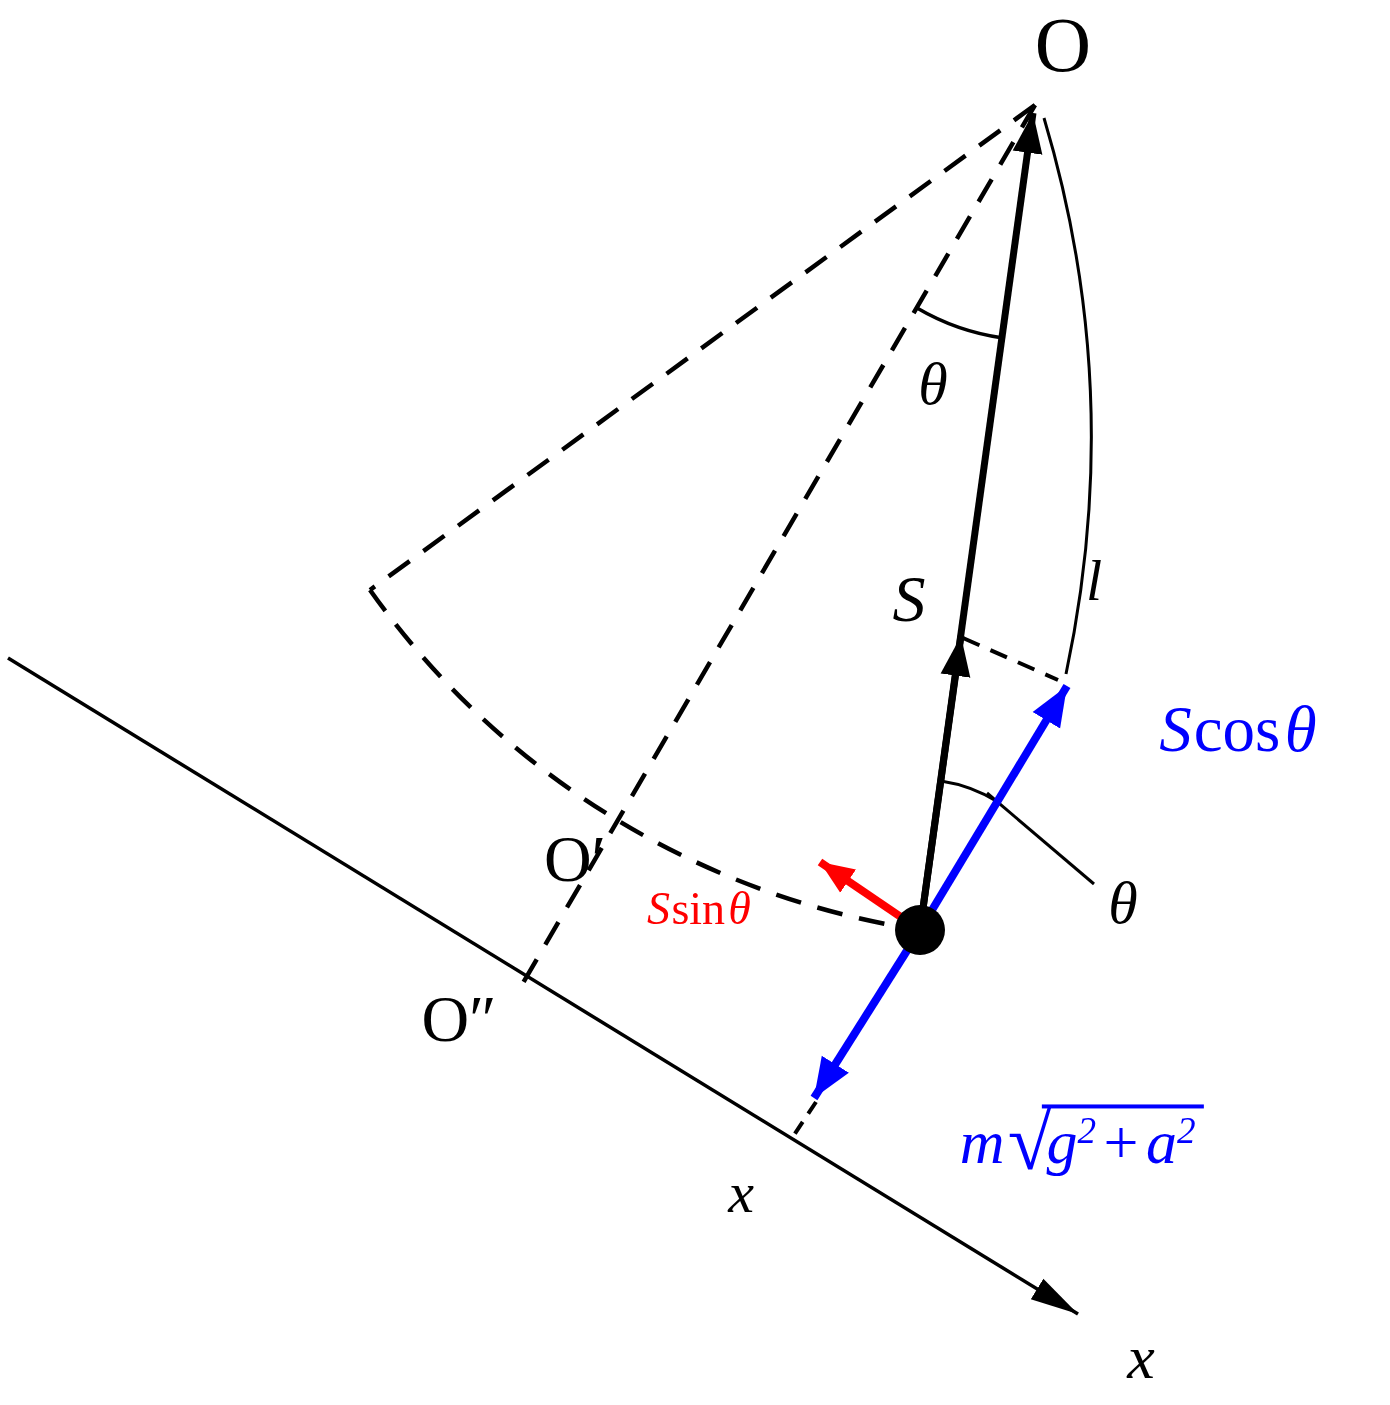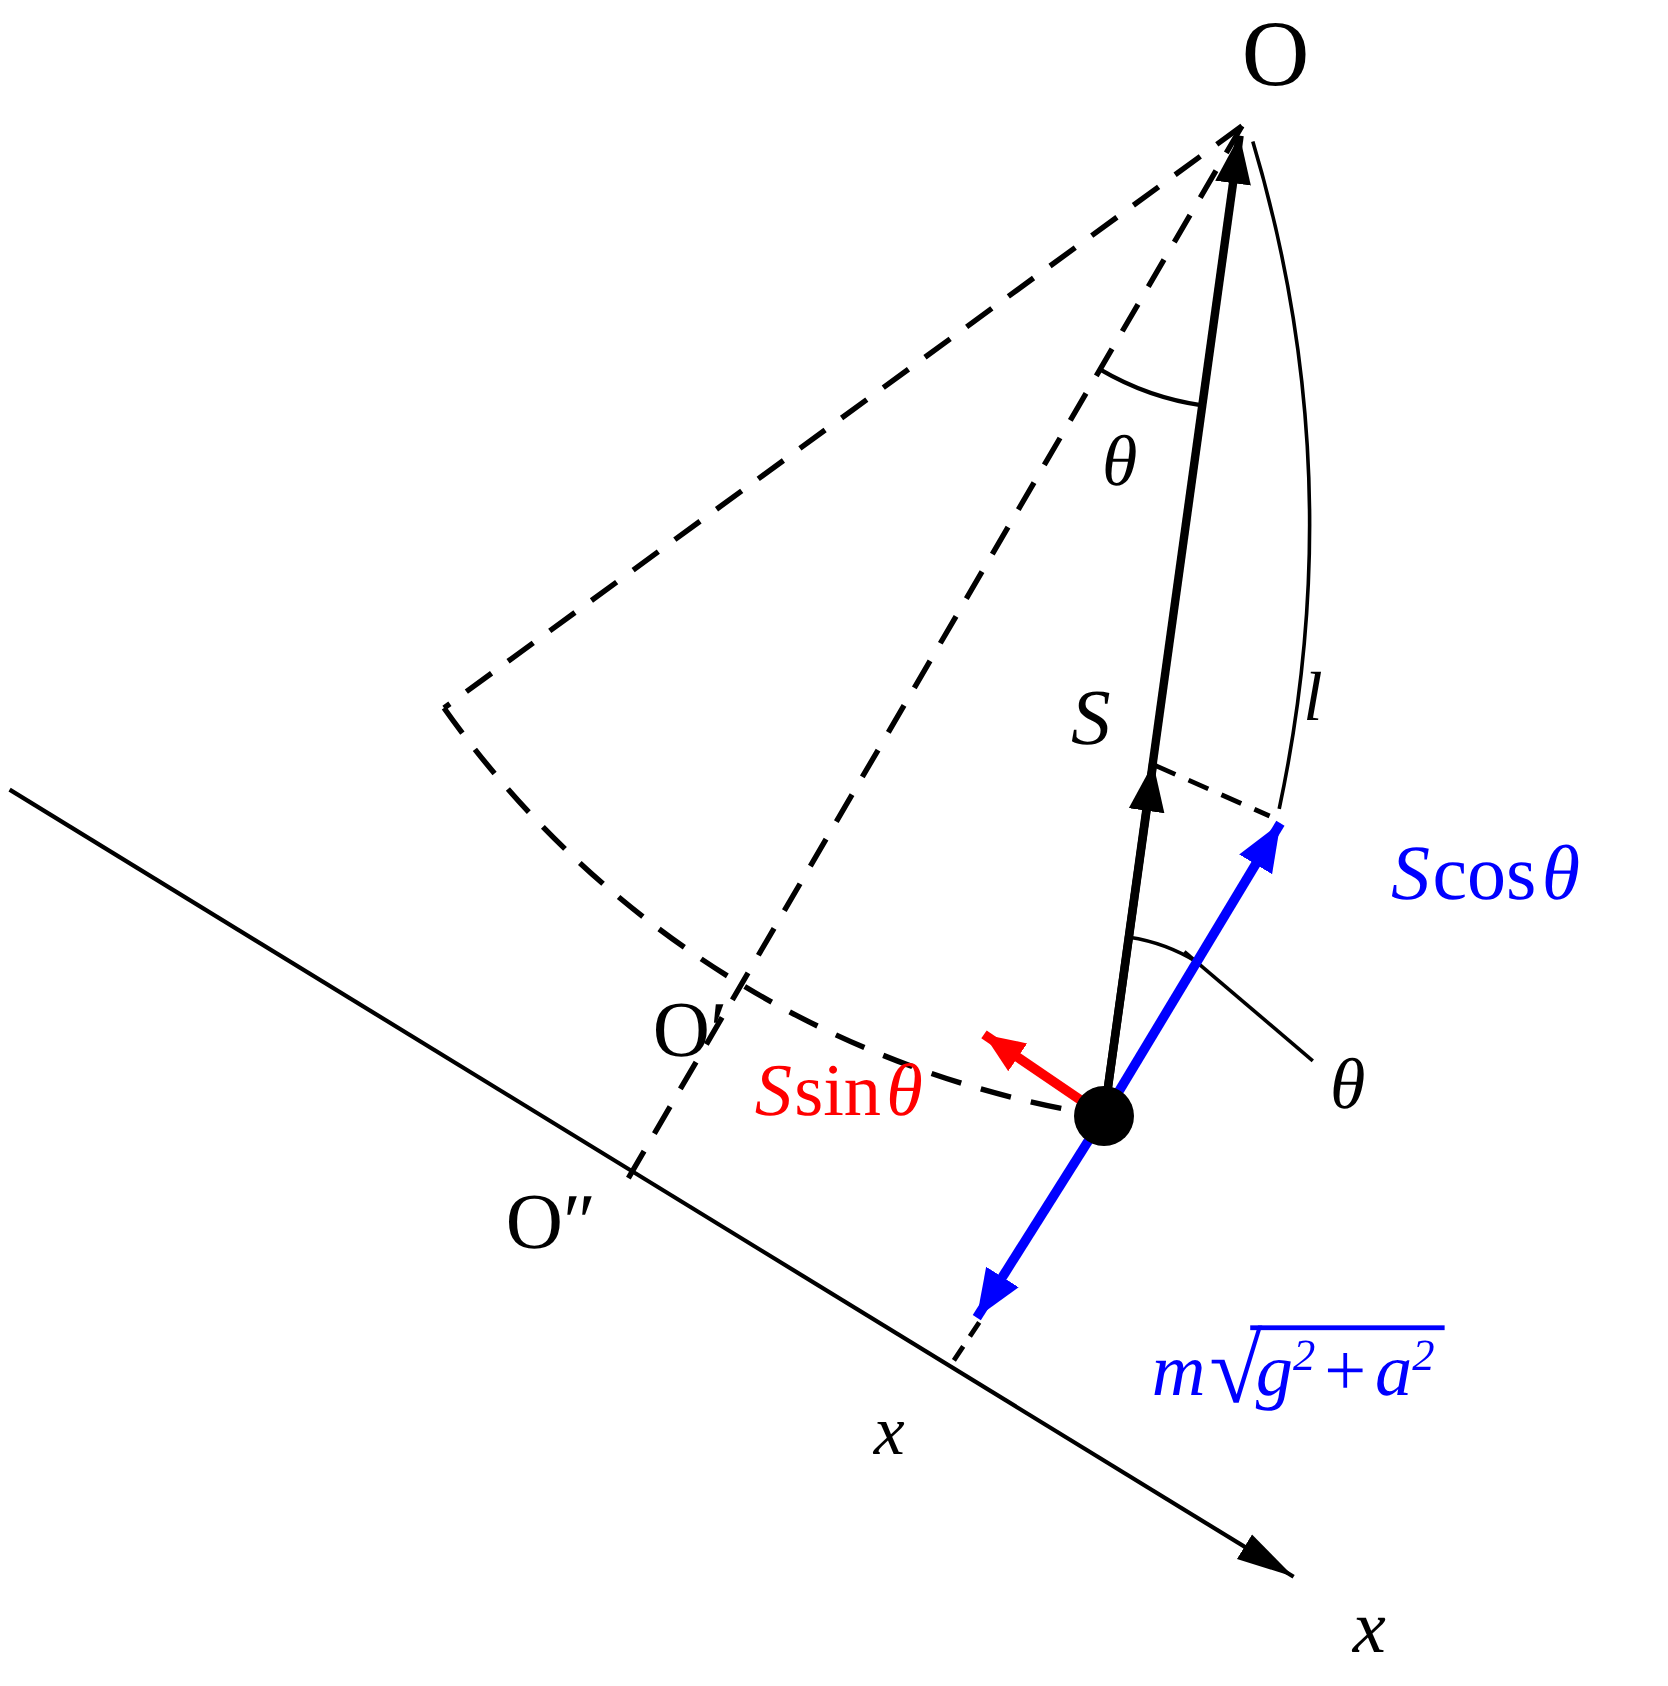--- a/index.html
+++ b/index.html
@@ -92,21 +92,21 @@
   <div class="label italic" style="left:909px; top:599px; font-size:66px">S</div>
 
   <div class="label italic" style="left:1094px; top:581px; font-size:58px">l</div>
 
   <div class="label blue" style="left:1238px; top:729px; font-size:65px">
     <span class="italic">S</span><span class="fn">cos</span><span class="italic">θ</span>
   </div>
 
   <div class="label" style="left:575px; top:859px; font-size:66px">O′</div>
 
-  <div class="label red" style="left:699px; top:909px; font-size:62px">
+  <div class="label red" style="left:699px; top:909px; font-size:46px">
     <span class="italic">S</span><span class="fn">sin</span><span class="italic">θ</span>
   </div>
 
   <div class="label italic" style="left:1123px; top:903px; font-size:60px">θ</div>
 
   <div class="label" style="left:459px; top:1019px; font-size:66px">O″</div>
 
   <div class="label italic" style="left:741px; top:1193px; font-size:58px">x</div>
 
   <div class="label blue" style="left:1082px; top:1139px; font-size:62px">

